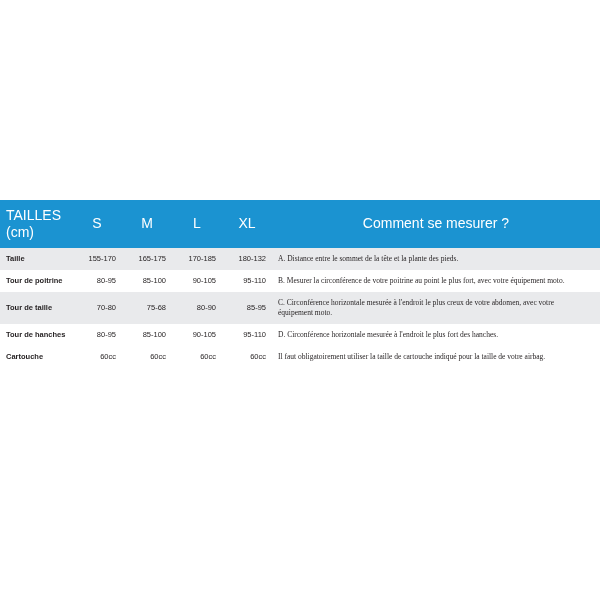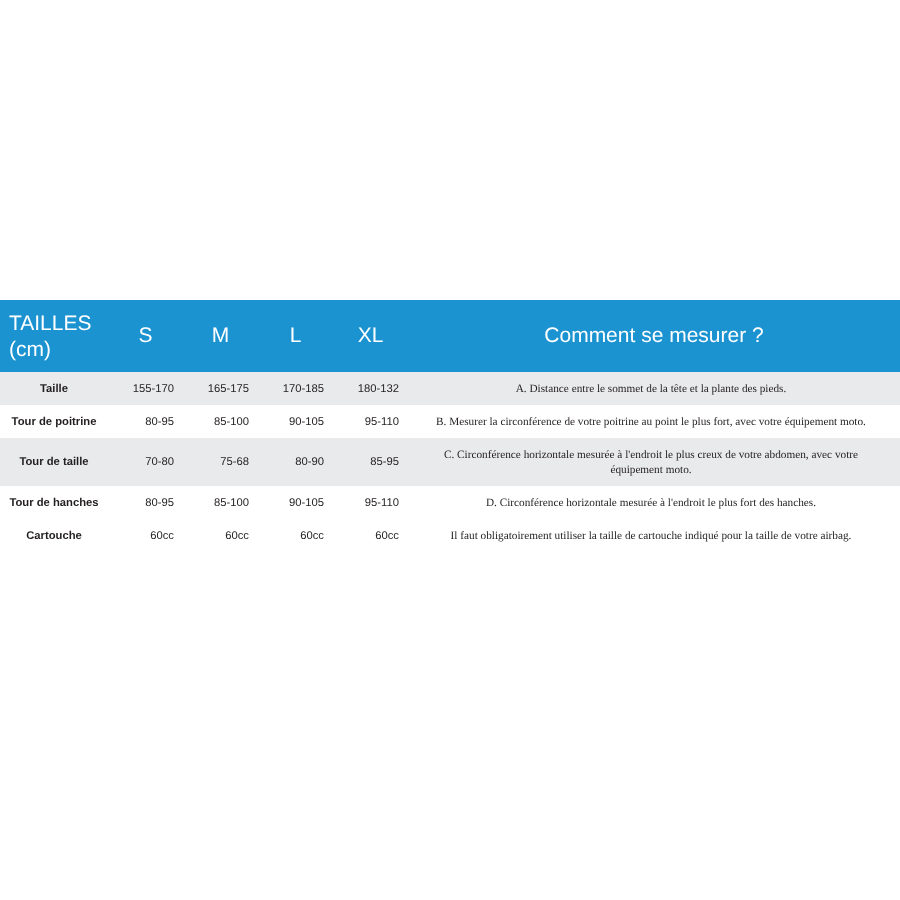--- a/index.html
+++ b/index.html
@@ -50,21 +50,20 @@
     margin-left: 36px;
   }
   thead th.center { text-align: center; }
   thead th.how { text-align: center; }
 
   tbody td {
     padding: 6px 6px;
     vertical-align: middle;
     line-height: 1.35;
     background: #ffffff;
-    text-align: center;
   }
   tbody tr.alt td {
     background: #e9eaec;
   }
   tbody td.label {
     font-weight: bold;
     color: #231f20;
   }
   tbody td.num {
     text-align: right;

